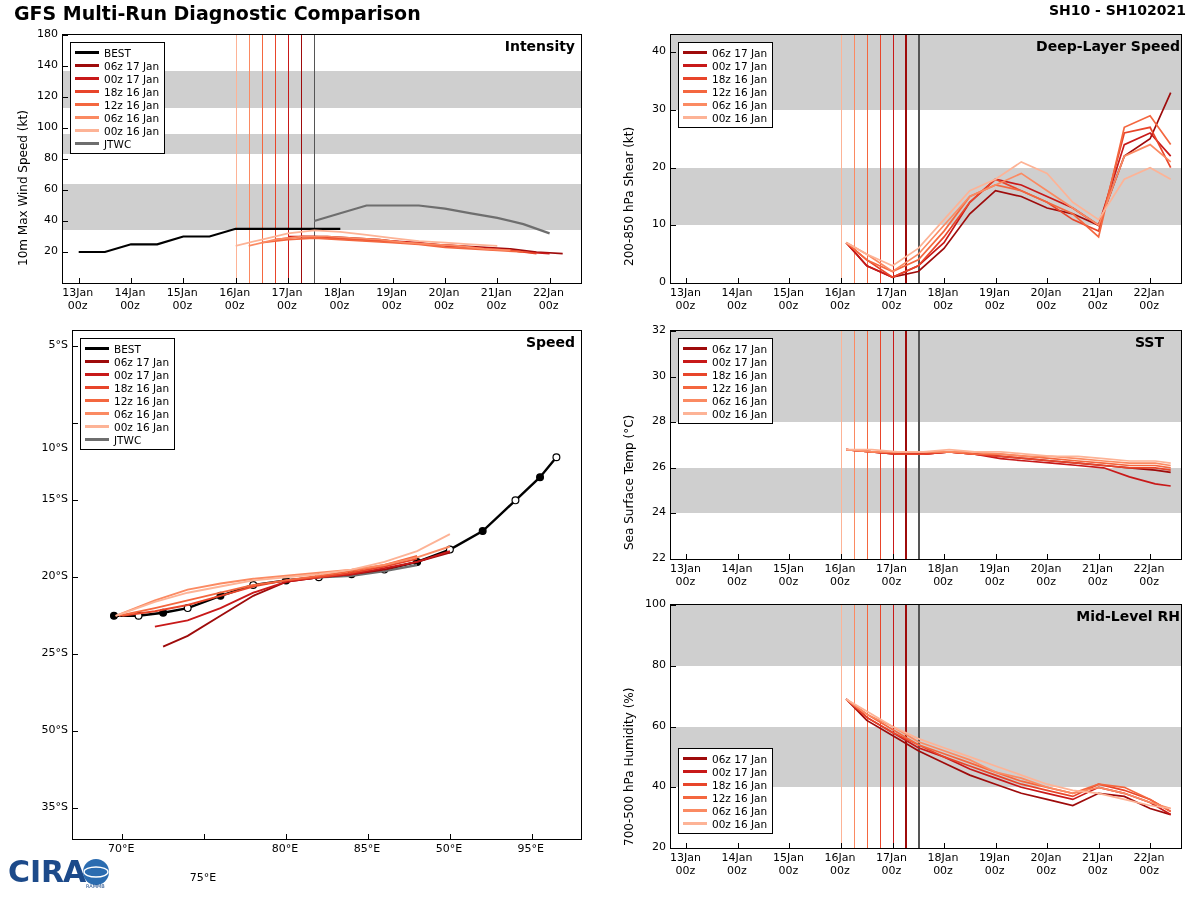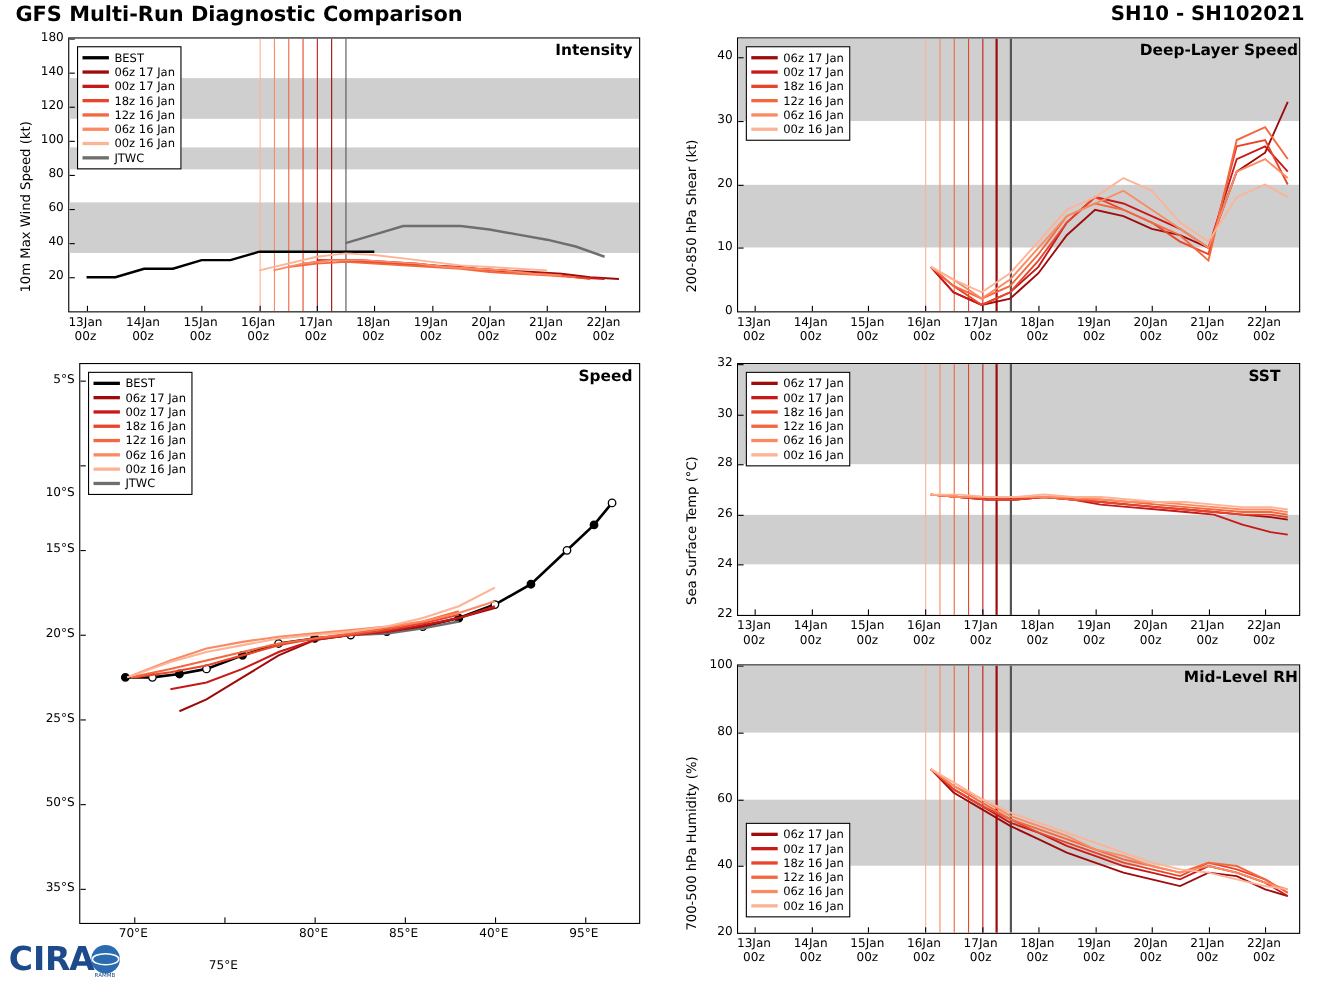--- a/index.html
+++ b/index.html
@@ -1,18 +1,18 @@
 <!DOCTYPE html>
 <html><head>
 <meta charset="utf-8">
 <style>
   html,body{margin:0;padding:0;background:#ffffff;}
   body{width:1200px;height:900px;position:relative;font-family:"DejaVu Sans","Liberation Sans",sans-serif;overflow:hidden;}
   .title{position:absolute;left:14px;top:2px;font-size:19px;font-weight:bold;color:#000;letter-spacing:0px;}
-  .title-right{position:absolute;right:14px;top:2px;font-size:18px;font-weight:bold;color:#000;}
+  .title-right{position:absolute;right:14px;top:2px;font-size:14px;font-weight:bold;color:#000;}
   .panel{position:absolute;box-sizing:border-box;}
   .plotbox{position:absolute;border:1px solid #000;box-sizing:border-box;background:#fff;overflow:hidden;}
   .panel-label{position:absolute;font-size:14px;font-weight:bold;color:#000;z-index:6;}
   .axis-label{position:absolute;font-size:12px;color:#000;}
   .rot{transform-origin:0 0;}
   .tick-lbl{position:absolute;font-size:11px;color:#000;text-align:center;white-space:pre;line-height:1.15;}
   .ytick-lbl{position:absolute;font-size:11px;color:#000;text-align:right;white-space:nowrap;}
   .legend{position:absolute;border:1px solid #000;background:#fff;z-index:7;padding:3px 5px 3px 4px;}
   .legend .row{display:flex;align-items:center;height:13px;}
   .legend .swatch{width:24px;height:3px;margin-right:5px;flex:0 0 24px;}
@@ -183,21 +183,21 @@
     <div class="ytick-lbl" style="left: 26px; top: 93.3636px; width: 42px; margin-top: 26px;">10°S</div>
     <div class="ytick-lbl" style="left: 26px; top: 170.333px; width: 42px;">15°S</div>
     <div class="ytick-lbl" style="left: 26px; top: 247.303px; width: 42px;">20°S</div>
     <div class="ytick-lbl" style="left: 26px; top: 324.273px; width: 42px;">25°S</div>
     <div class="ytick-lbl" style="left: 26px; top: 401.242px; width: 42px;">50°S</div>
     <div class="ytick-lbl" style="left: 26px; top: 478.212px; width: 42px;">35°S</div>
     <div class="tick-lbl" style="left: 95.1613px; top: 521px; width: 52px;">70°E</div>
     <div class="tick-lbl" style="left: 177.097px; top: 550px; width: 52px;">75°E</div>
     <div class="tick-lbl" style="left: 259.032px; top: 521px; width: 52px;">80°E</div>
     <div class="tick-lbl" style="left: 340.968px; top: 521px; width: 52px;">85°E</div>
-    <div class="tick-lbl" style="left: 422.903px; top: 521px; width: 52px;">40°E</div>
+    <div class="tick-lbl" style="left: 422.903px; top: 521px; width: 52px;">50°E</div>
     <div class="tick-lbl" style="left: 504.839px; top: 521px; width: 52px;">95°E</div>
     <div class="legend" style="left: 80px; top: 16px;">
       <div class="row">
         <span class="swatch" style="background: rgb(0, 0, 0);"></span>
         <span class="lbl">BEST</span>
       </div>
       <div class="row">
         <span class="swatch" style="background: rgb(158, 11, 11);"></span>
         <span class="lbl">06z 17 Jan</span>
       </div>

